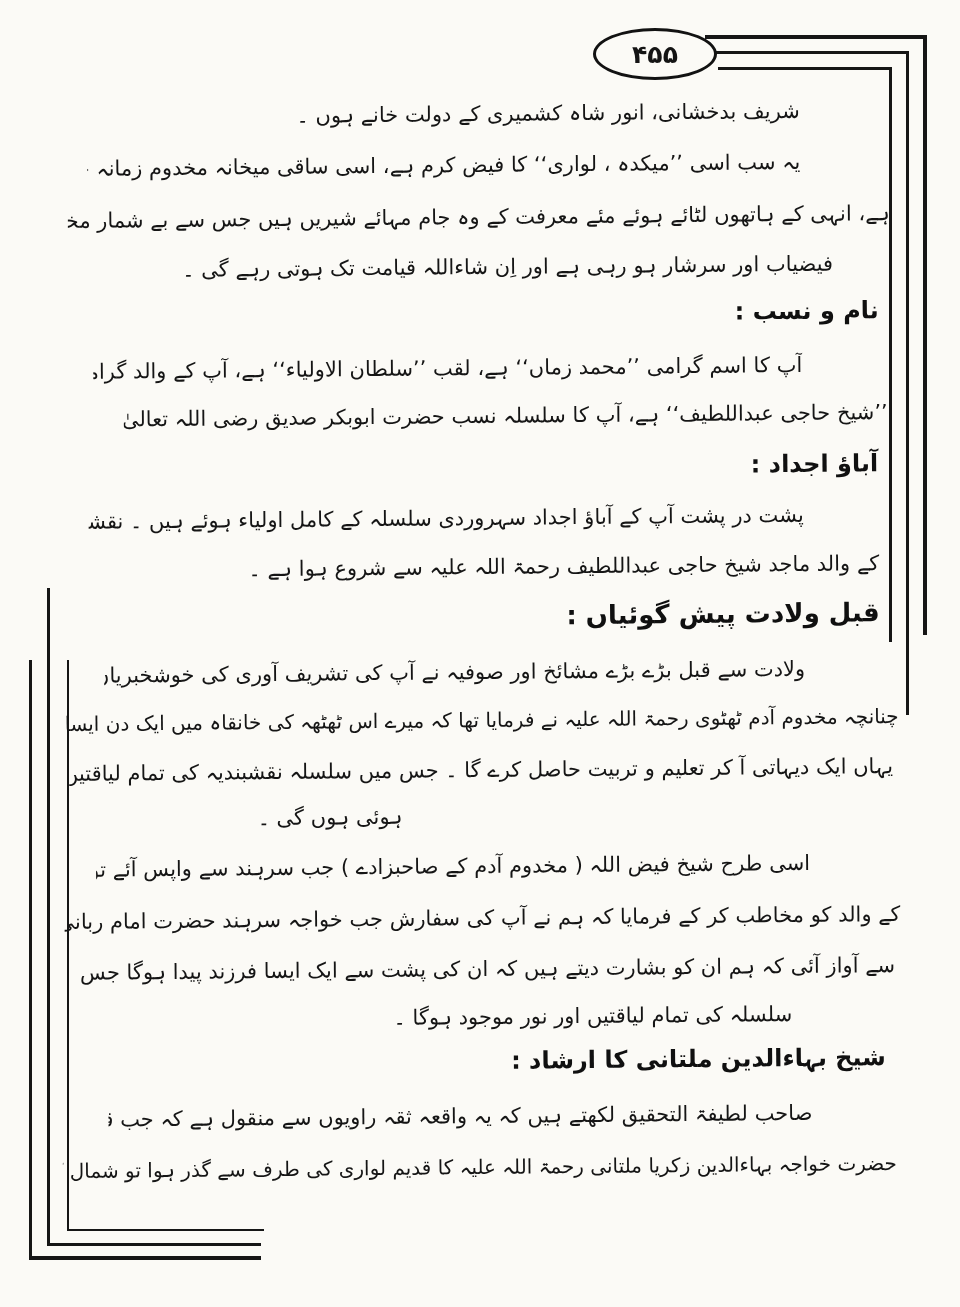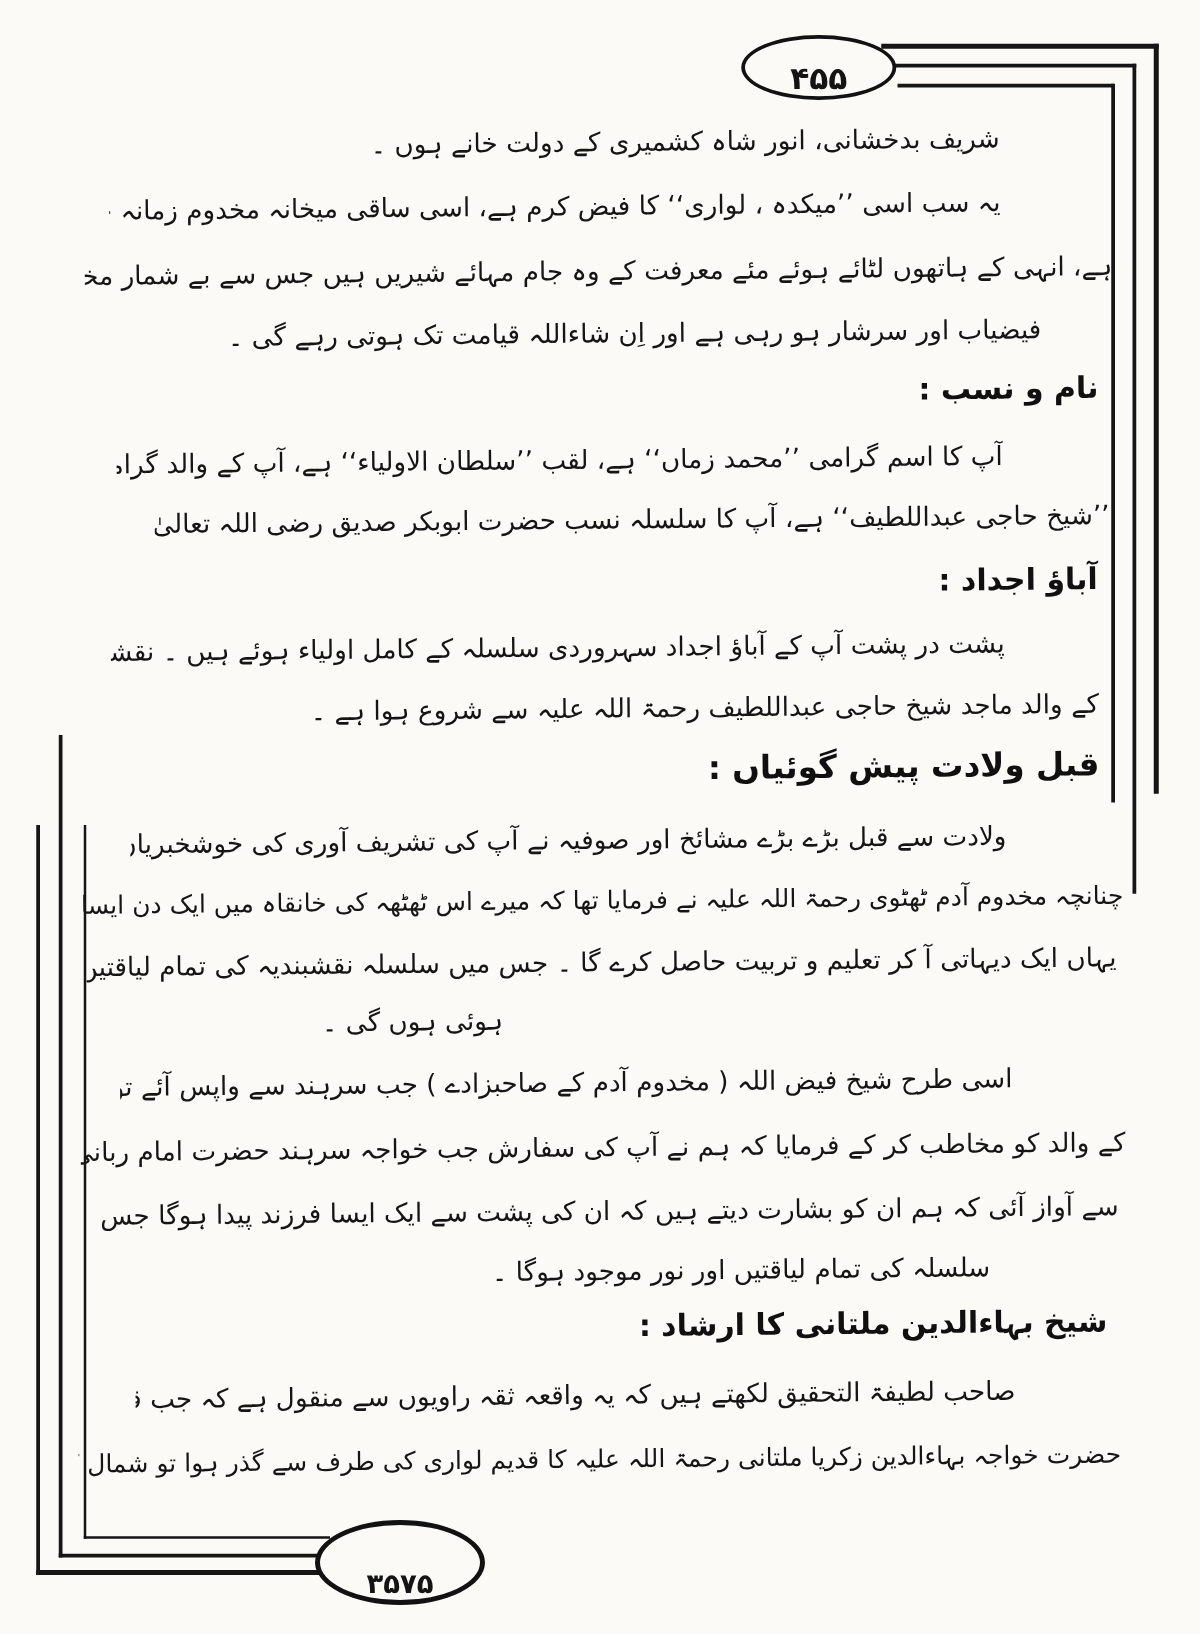--- a/index.html
+++ b/index.html
@@ -8,21 +8,21 @@
     background:#fbfaf6;
     font-family:"DejaVu Sans",sans-serif;
     color:#141414;
   }
   .page{position:absolute;inset:0;}
   
   .bline{position:absolute;background:#161616;}
   
   .oval{
     position:absolute;border-radius:50%;background:#fbfaf6;
-    border:3px solid #121212;display:flex;align-items:flex-end;justify-content:center;
+    border:3px solid #121212;display:flex;align-items:center;justify-content:center;
     z-index:5;
   }
   .oval .num{direction:rtl;font-weight:bold;letter-spacing:2px;}
   
   .textblock{
     position:absolute;inset:0;
     transform:rotate(-0.55deg);
     transform-origin:50% 50%;
     z-index:2;
   }
@@ -56,23 +56,20 @@
   <div class="bline" style="left:29px;top:660px;width:3px;height:600px;"></div>
   <div class="bline" style="left:47px;top:588px;width:3px;height:658px;"></div>
   <div class="bline" style="left:67px;top:660px;width:2px;height:571px;"></div>
   <div class="bline" style="left:29px;top:1256px;width:232px;height:4px;"></div>
   <div class="bline" style="left:47px;top:1243px;width:214px;height:3px;"></div>
   <div class="bline" style="left:67px;top:1229px;width:197px;height:2px;"></div>
 
   <div class="oval" style="left:593px;top:28px;width:118px;height:46px;border-width:3px;">
     <span class="num" style="font-size:25px;">۴۵۵</span>
   </div>
-  <div class="oval" style="left:252px;top:1216px;width:128px;height:60px;border-width:4px;">
-    <span class="num" style="font-size:22px;">۳۵۷۵</span>
-  </div>
 
   <div class="textblock">
 
     <div class="ln ln-end" style="top:97px;right:155px;">شریف بدخشانی، انور شاہ کشمیری کے دولت خانے ہوں ۔</div>
     <div class="ln" style="top:148px;right:155px;left:92px;">یہ سب اسی ’’میکدہ ، لواری‘‘ کا فیض کرم ہے، اسی ساقی میخانہ مخدوم زمانہ خواجہ محمد زمان کی کرم گستری</div>
     <div class="ln" style="top:200px;right:66px;left:72px;">ہے، انہی کے ہاتھوں لٹائے ہوئے مئے معرفت کے وہ جام مہائے شیریں ہیں جس سے بے شمار مخلوق خدا</div>
     <div class="ln ln-end" style="top:250px;left:186px;">فیضیاب اور سرشار ہو رہی ہے اور اِن شاءاللہ قیامت تک ہوتی رہے گی ۔</div>
 
     <div class="hd" style="top:300px;right:78px;">نام و نسب :</div>
     <div class="ln" style="top:351px;right:155px;left:96px;">آپ کا اسم گرامی ’’محمد زماں‘‘ ہے، لقب ’’سلطان الاولیاء‘‘ ہے، آپ کے والد گرامی کا نام نامی</div>

